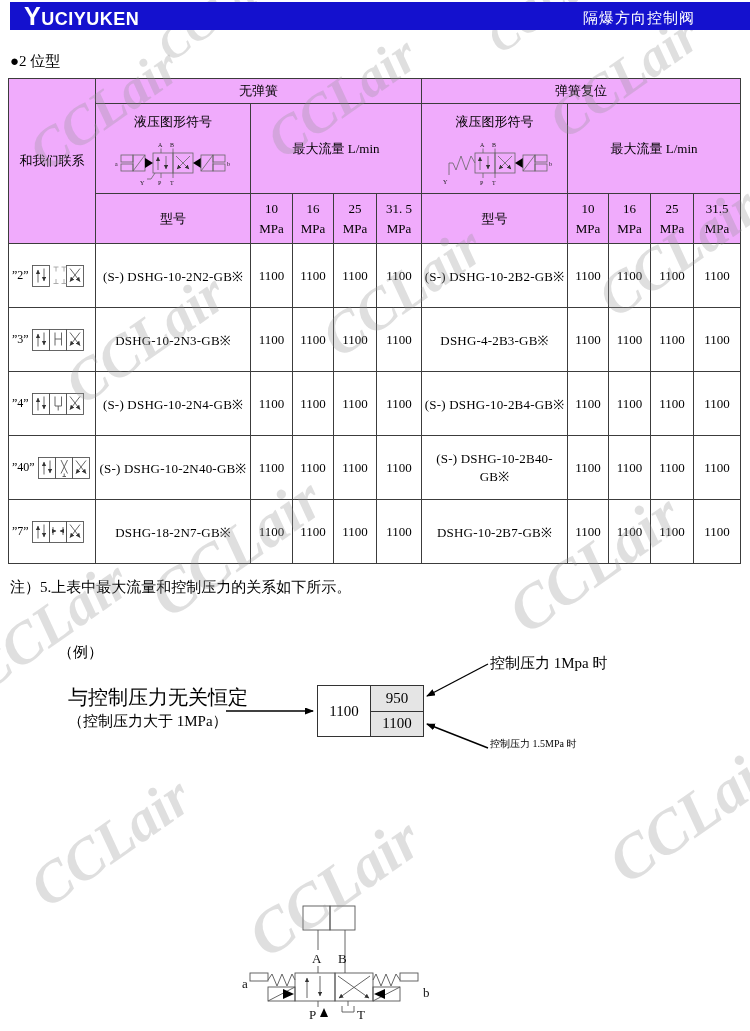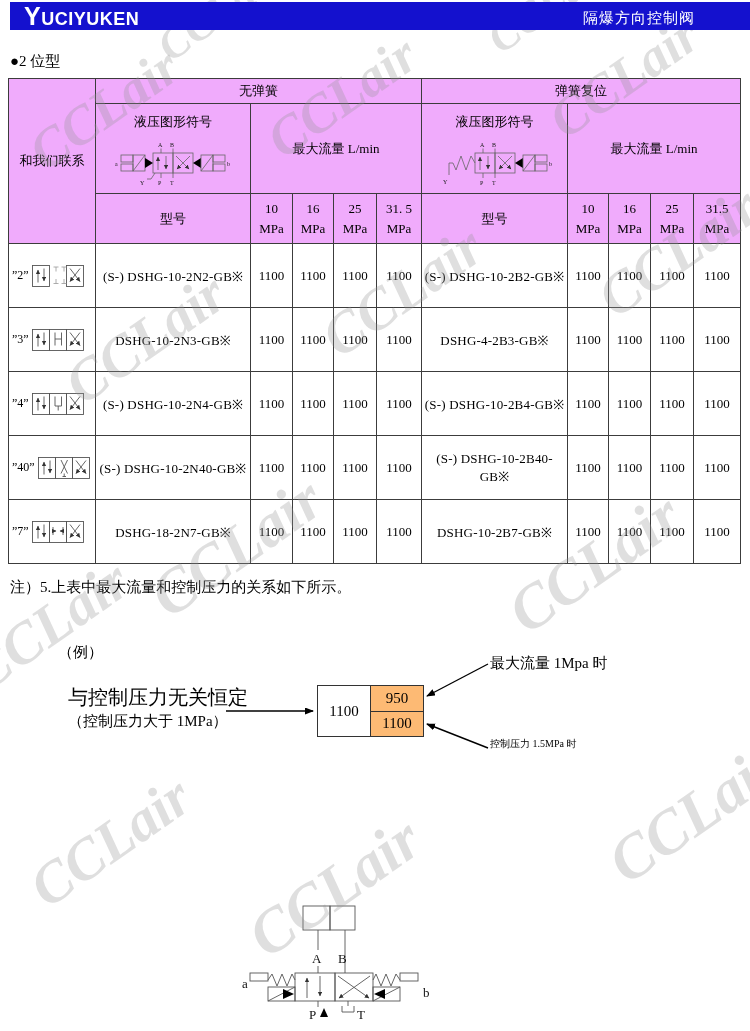--- a/index.html
+++ b/index.html
@@ -29,21 +29,21 @@
   .note1{position:absolute;left:10px;top:578px;font-size:15px;z-index:1;}
   .note2{position:absolute;left:43px;top:800px;width:680px;font-size:15px;line-height:28px;z-index:1;}
   .note2 .ind{padding-left:23px;}
   
   .ex-label{position:absolute;left:58px;top:643px;font-size:15px;z-index:1;}
   .ex-desc1{position:absolute;left:68px;top:684px;font-size:20px;z-index:1;}
   .ex-desc2{position:absolute;left:68px;top:712px;font-size:15px;z-index:1;}
   .ex-box{position:absolute;left:317px;top:685px;width:107px;height:52px;display:flex;z-index:1;}
   .ex-main{width:53px;height:50px;border:1.5px solid #333;display:flex;align-items:center;justify-content:center;font-size:15px;background:#fff;}
   .ex-right{width:54px;display:flex;flex-direction:column;}
-  .ex-top,.ex-bot{height:25px;border:1.5px solid #333;border-left:none;display:flex;align-items:center;justify-content:center;font-size:15px;background:#fdba74;}
+  .ex-top,.ex-bot{height:25px;border:1.5px solid #333;border-left:none;display:flex;align-items:center;justify-content:center;font-size:15px;background:#e5e5e5;}
   .ex-bot{border-top:none;}
   .callout-top{position:absolute;left:490px;top:654px;font-size:15px;z-index:1;}
   .callout-bottom{position:absolute;left:490px;top:737px;font-size:10px;z-index:1;}
   .ex-arrows{position:absolute;left:220px;top:648px;z-index:2;}
   
   .diagram{position:absolute;left:240px;top:895px;z-index:1;}
   .dtext{font-family:"Liberation Serif",serif;font-size:13px;fill:#111;}
   .stext{font-family:"Liberation Serif",serif;font-size:6px;fill:#222;}
   
   .wm{position:absolute;z-index:5;color:rgba(150,150,150,0.30);font-family:"Liberation Serif",serif;
@@ -339,21 +339,21 @@
     <div class="ex-right">
       <div class="ex-top">950</div>
       <div class="ex-bot">1100</div>
     </div>
   </div>
   <svg class="ex-arrows" width="300" height="125" viewBox="0 0 300 125">
     <line x1="6" y1="63" x2="93" y2="63" stroke="#000" stroke-width="1.4" marker-end="url(#arr)"></line>
     <line x1="268" y1="16" x2="207" y2="48" stroke="#000" stroke-width="1.4" marker-end="url(#arr)"></line>
     <line x1="268" y1="100" x2="207" y2="76" stroke="#000" stroke-width="1.4" marker-end="url(#arr)"></line>
   </svg>
-  <div class="callout-top">最大流量 1Mpa 时</div>
+  <div class="callout-top">控制压力 1Mpa 时</div>
   <div class="callout-bottom">控制压力 1.5MPa 时</div>
 
 
   <svg class="diagram" width="200" height="134" viewBox="0 0 200 134">
     <rect class="ln" x="63" y="11" width="27" height="24"></rect>
     <rect class="ln" x="90" y="11" width="25" height="24"></rect>
     <path class="ln" d="M78,35 V55 M78,71 V78 M105,35 V78"></path>
     <text class="dtext" x="72" y="68">A</text>
     <text class="dtext" x="98" y="68">B</text>
     <rect class="ln" x="55" y="78" width="40" height="28"></rect>

